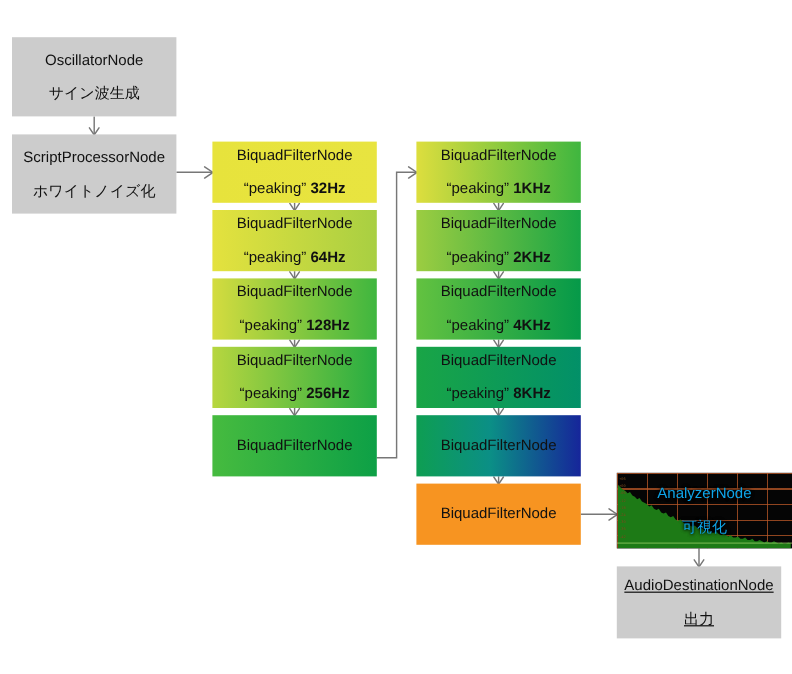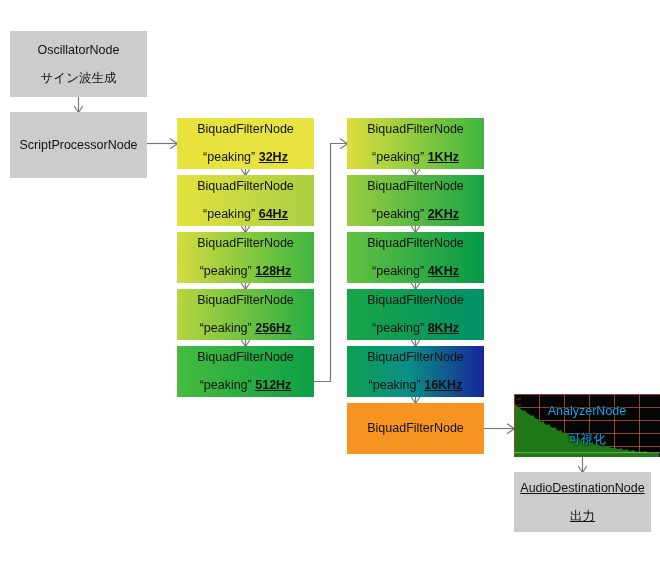--- a/index.html
+++ b/index.html
@@ -10,21 +10,21 @@
   }
   #stage{position:absolute;left:0;top:0;width:660px;height:562px;}
 
   .node{
     position:absolute;box-sizing:border-box;
     display:flex;flex-direction:column;align-items:center;justify-content:center;
     text-align:center;color:#111111;line-height:1.35;
   }
   .node .l1{font-size:12.5px;white-space:nowrap;}
   .node .l2{font-size:12.5px;white-space:nowrap;margin-top:11px;}
-  .node .l2 .freq{font-weight:bold;text-decoration:underline;}
+  .node .l2 .freq{font-weight:bold;}
 
   .gray{background:#cccccc;}
   .gray .l1,.gray .l2{font-size:12.5px;}
 
   .filter .l2 .mode{font-style:normal;}
 
   
   .analyzer{
     background:#050505;
     color:#ffffff;
@@ -86,62 +86,61 @@
     </g>
   </svg>
 
   <div class="node gray" style="left:10px;top:31px;width:137px;height:66px;">
     <div class="l1">OscillatorNode</div>
     <div class="l2">サイン波生成</div>
   </div>
 
   <div class="node gray" style="left:10px;top:112px;width:137px;height:66px;">
     <div class="l1">ScriptProcessorNode</div>
+    <div class="l2">ホワイトノイズ化</div>
   </div>
 
   <div class="node filter" style="left:177px;top:118px;width:137px;height:51px;background:linear-gradient(to right,#e7e33c,#e8e440);">
     <div class="l1">BiquadFilterNode</div>
     <div class="l2"><span class="mode">“peaking”</span> <span class="freq">32Hz</span></div>
   </div>
   <div class="node filter" style="left:177px;top:175px;width:137px;height:51px;background:linear-gradient(to right,#e4e23e,#a8cf42);">
     <div class="l1">BiquadFilterNode</div>
     <div class="l2"><span class="mode">“peaking”</span> <span class="freq">64Hz</span></div>
   </div>
   <div class="node filter" style="left:177px;top:232px;width:137px;height:51px;background:linear-gradient(to right,#d4dc3f,#3fb63f);">
     <div class="l1">BiquadFilterNode</div>
     <div class="l2"><span class="mode">“peaking”</span> <span class="freq">128Hz</span></div>
   </div>
   <div class="node filter" style="left:177px;top:289px;width:137px;height:51px;background:linear-gradient(to right,#b7d63f,#26ad42);">
     <div class="l1">BiquadFilterNode</div>
     <div class="l2"><span class="mode">“peaking”</span> <span class="freq">256Hz</span></div>
   </div>
   <div class="node filter" style="left:177px;top:346px;width:137px;height:51px;background:linear-gradient(to right,#46bb3f,#0da046);">
     <div class="l1">BiquadFilterNode</div>
-    <div class="l2"><span class="mode">“peaking”</span> <span class="freq">512Hz</span></div>
   </div>
 
   <div class="node filter" style="left:347px;top:118px;width:137px;height:51px;background:linear-gradient(to right,#ddde3e,#3fb63f);">
     <div class="l1">BiquadFilterNode</div>
     <div class="l2"><span class="mode">“peaking”</span> <span class="freq">1KHz</span></div>
   </div>
   <div class="node filter" style="left:347px;top:175px;width:137px;height:51px;background:linear-gradient(to right,#9ccd41,#18a545);">
     <div class="l1">BiquadFilterNode</div>
     <div class="l2"><span class="mode">“peaking”</span> <span class="freq">2KHz</span></div>
   </div>
   <div class="node filter" style="left:347px;top:232px;width:137px;height:51px;background:linear-gradient(to right,#63c240,#059949);">
     <div class="l1">BiquadFilterNode</div>
     <div class="l2"><span class="mode">“peaking”</span> <span class="freq">4KHz</span></div>
   </div>
   <div class="node filter" style="left:347px;top:289px;width:137px;height:51px;background:linear-gradient(to right,#19a546,#029068);">
     <div class="l1">BiquadFilterNode</div>
     <div class="l2"><span class="mode">“peaking”</span> <span class="freq">8KHz</span></div>
   </div>
   <div class="node filter" style="left:347px;top:346px;width:137px;height:51px;background:linear-gradient(to right,#0e9e52 0%,#0b8f86 45%,#16259a 100%);">
     <div class="l1">BiquadFilterNode</div>
-    <div class="l2"><span class="mode">“peaking”</span> <span class="freq">16KHz</span></div>
   </div>
   <div class="node filter" style="left:347px;top:403px;width:137px;height:51px;background:#f79421;">
     <div class="l1">BiquadFilterNode</div>
   </div>
 
   <div class="node analyzer" style="left:514px;top:394px;width:146px;height:63px;">
     <div class="an-grid"></div>
     <svg class="an-spectrum" viewBox="0 0 146 63" preserveAspectRatio="none">
       <polygon fill="#1d7a16" points="1,10 3,12 5,14 7,15 9,17 11,16 13,19 15,20 17,22 19,21 21,24 23,25 25,26 27,28 29,27 31,30 33,31 35,30 37,33 39,34 41,33 43,36 45,37 47,36 49,39 51,40 53,39 55,41 57,43 59,42 61,44 63,45 65,44 67,46 69,47 71,46 73,48 75,49 77,48 79,50 81,50 83,49 85,51 87,52 89,51 91,52 93,53 95,52 97,54 99,54 101,53 103,55 105,55 107,54 109,56 111,56 113,55 115,57 117,57 119,56 121,57 123,58 125,57 127,58 129,58 131,57 133,58 135,59 137,58 139,59 141,59 143,58 145,59 145,63 1,63"></polygon>
       <rect x="0" y="58" width="146" height="1.2" fill="#9ad06a" opacity="0.55"></rect>

